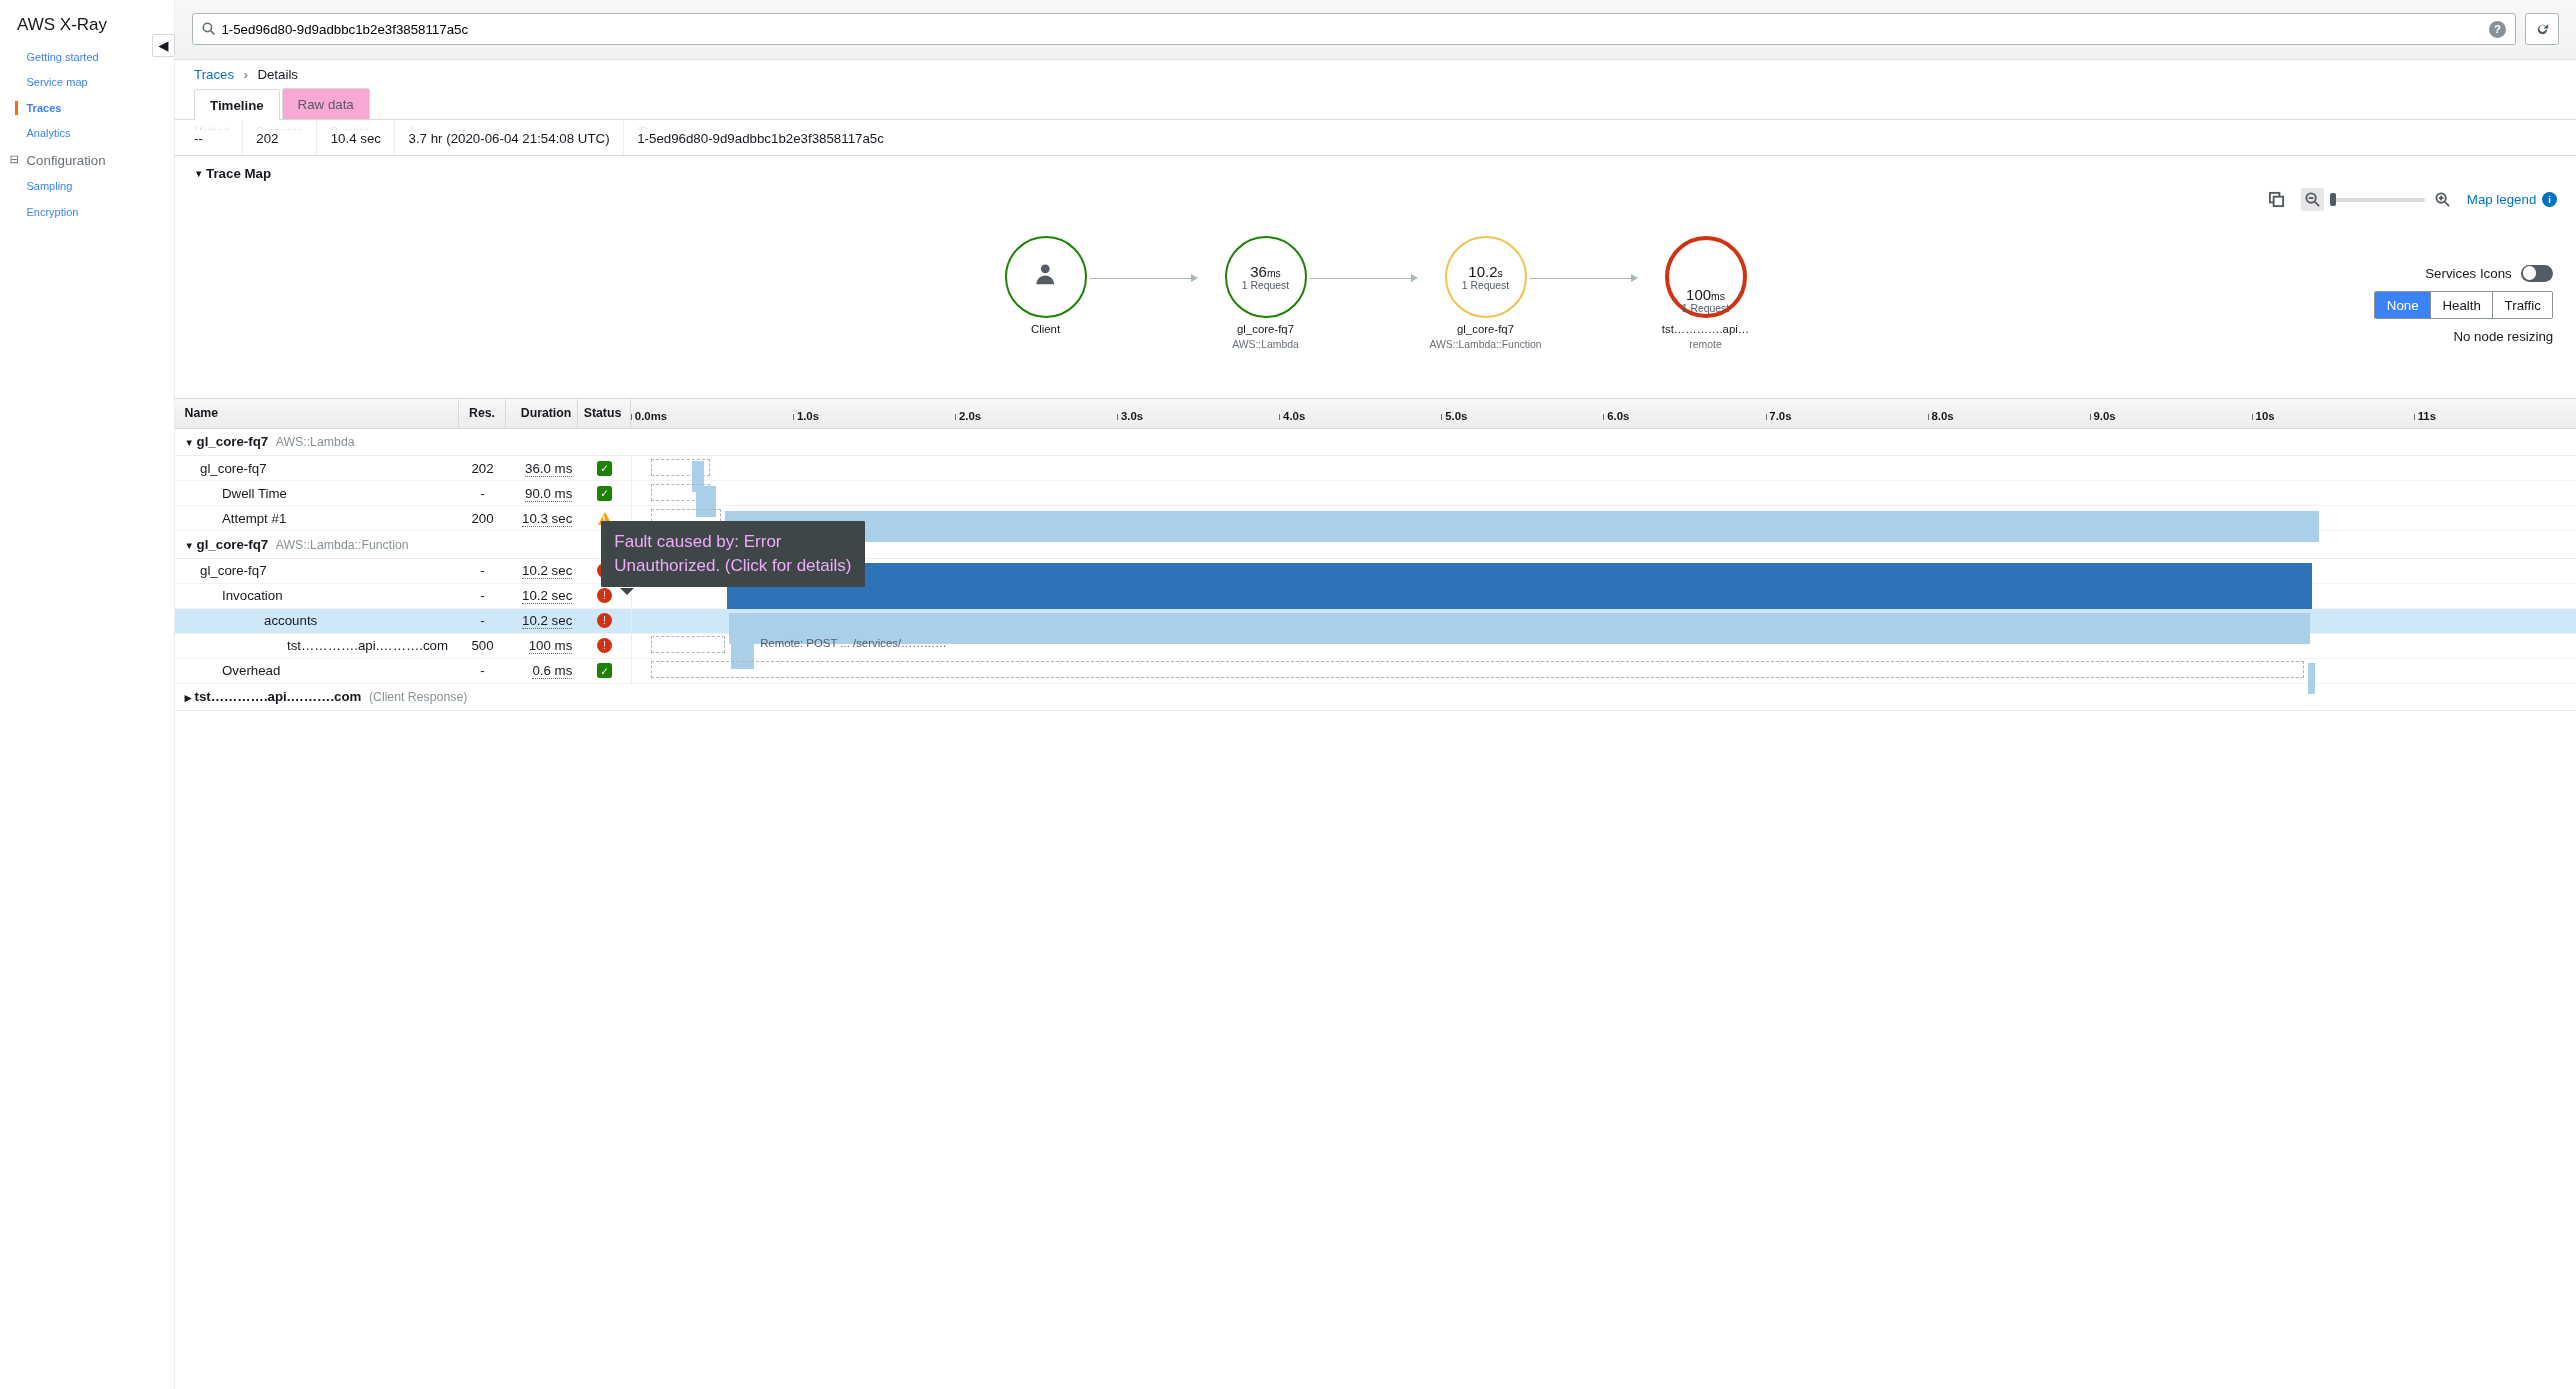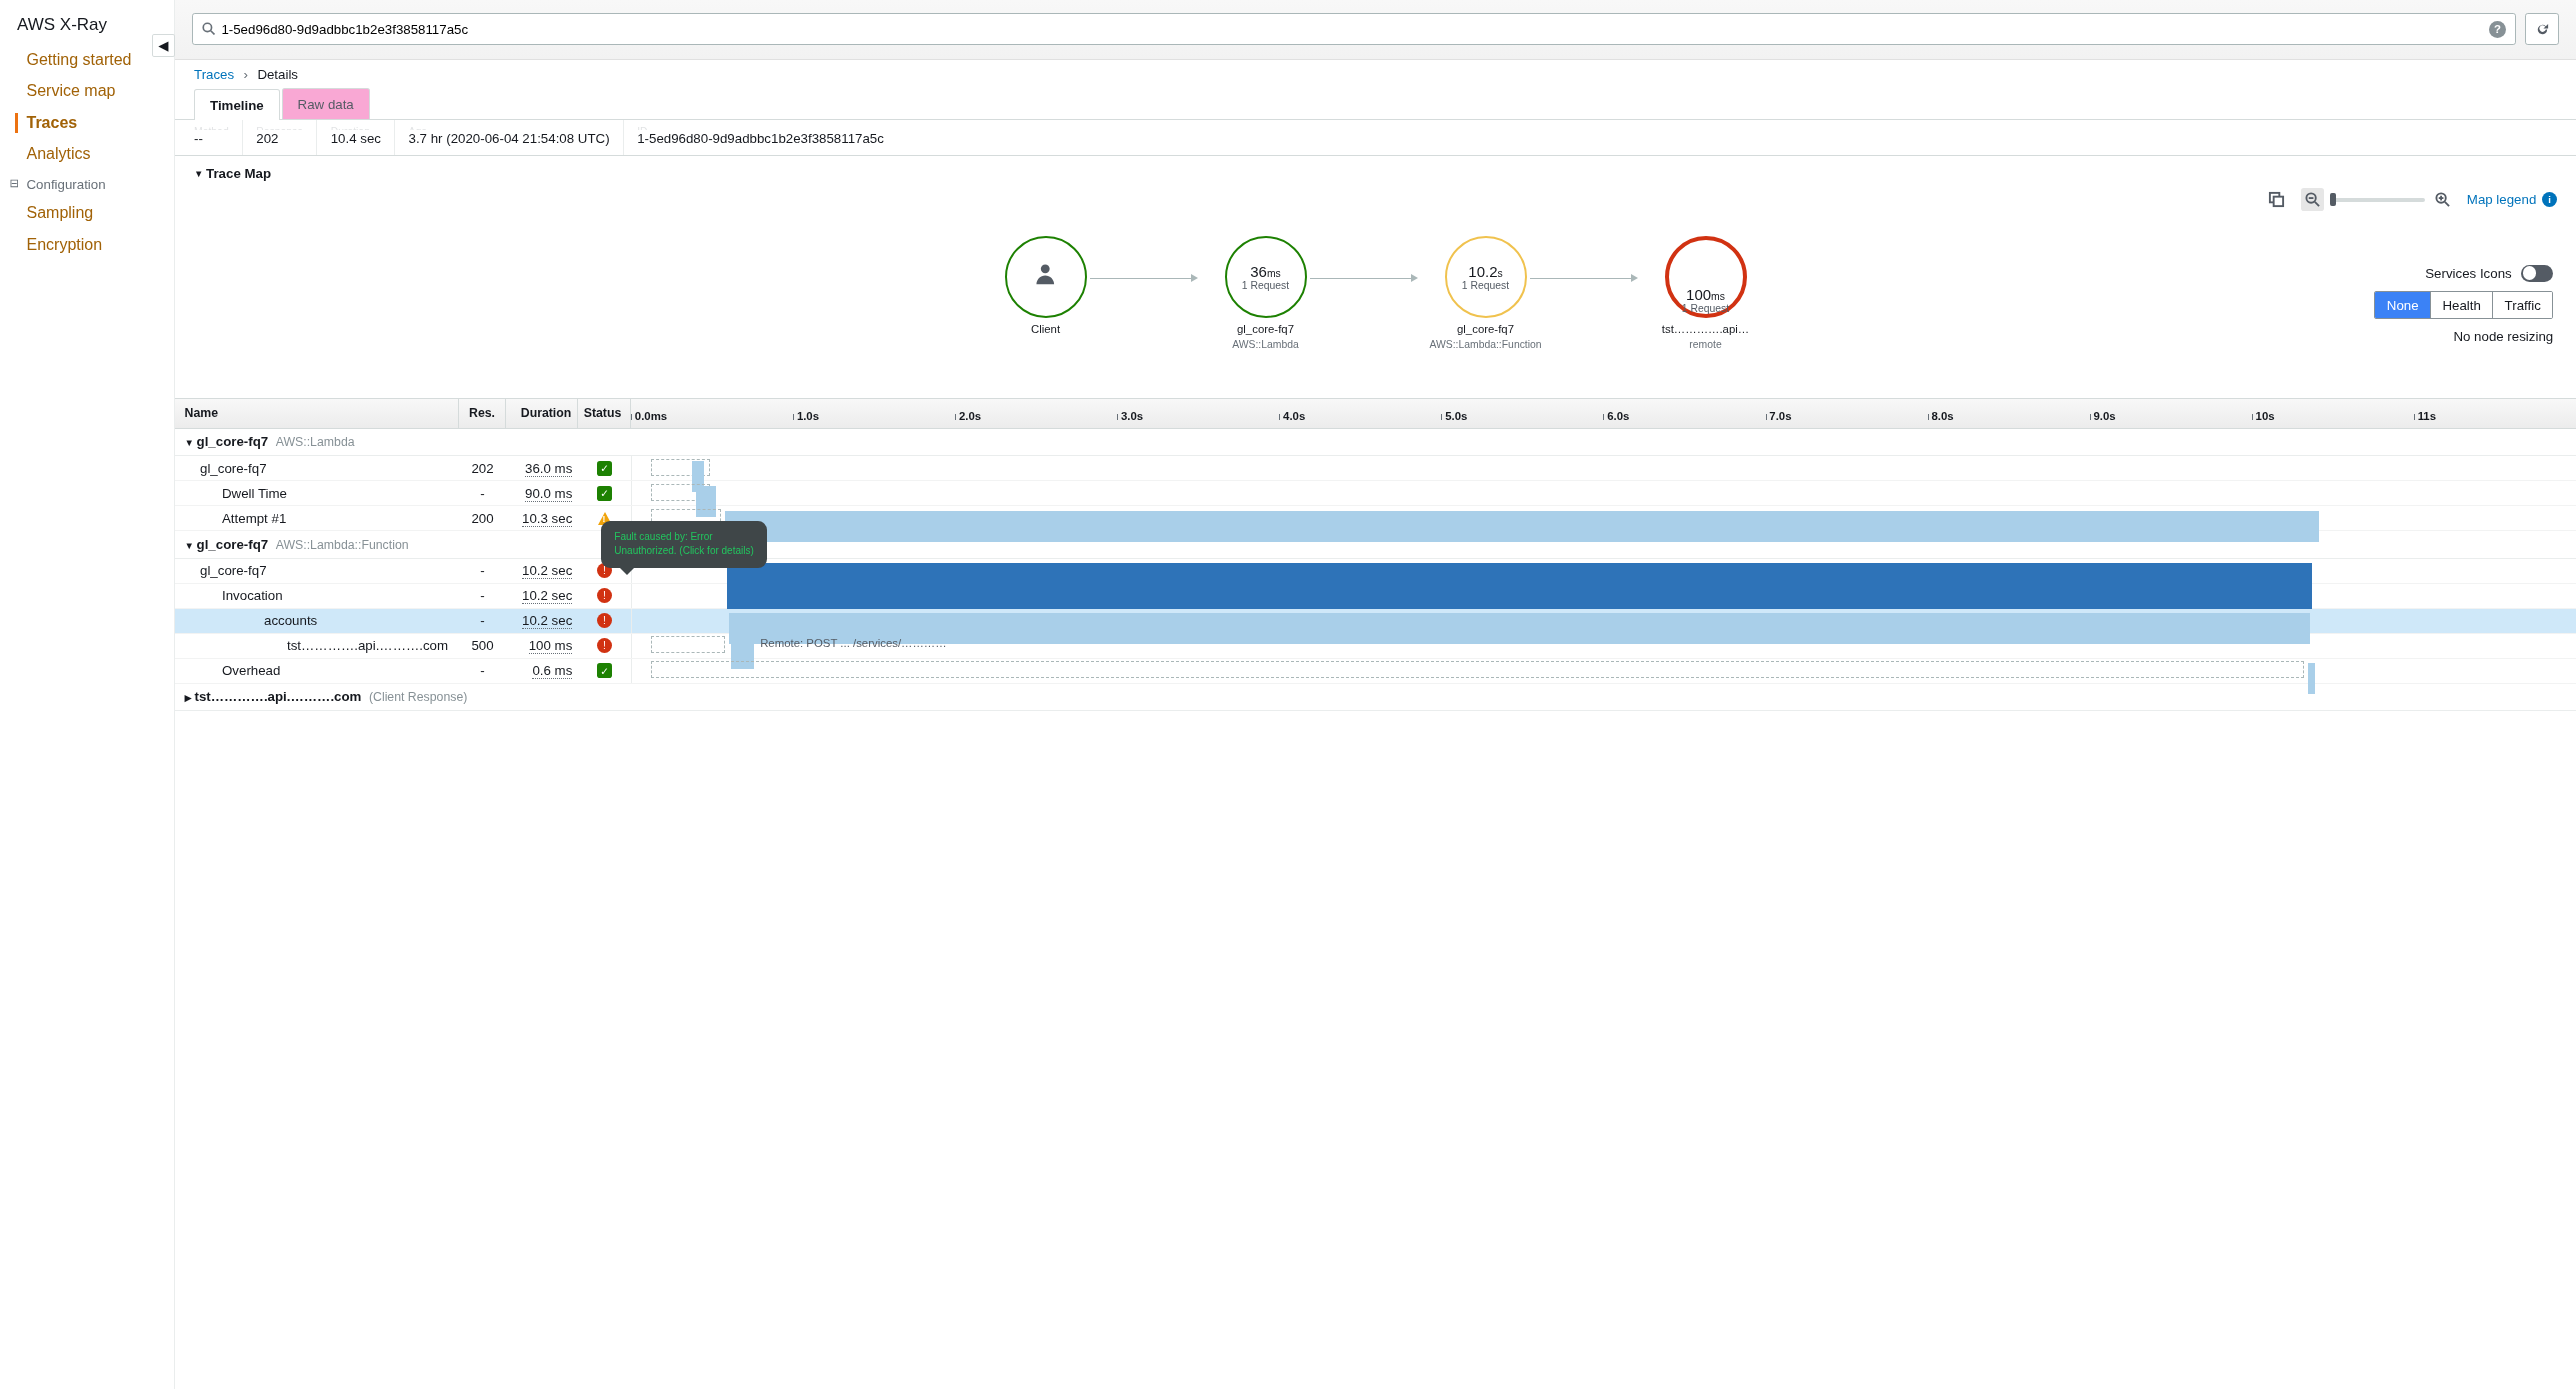--- a/index.html
+++ b/index.html
@@ -4,21 +4,21 @@
 <style>
 * { margin: 0; padding: 0; box-sizing: border-box; }
 body { font-family: "Amazon Ember", "Helvetica Neue", Arial, sans-serif; font-size: 13.3px; color: #16191f; background: #fff; }
 
 
 .app { display: flex; height: 100vh; }
 .sidebar { width: 175px; background: #fff; border-right: 0.9px solid #eaeded; padding-top: 7.6px; position: relative; }
 .sidebar-collapse { position: absolute; right: -0.9px; top: 34px; width: 23px; height: 23px; background: #fff; border: 0.9px solid #d5dbdb; border-radius: 1.9px; display: flex; align-items: center; justify-content: center; cursor: pointer; font-size: 13.3px; }
 .sidebar h1 { font-size: 17px; font-weight: 400; padding: 7.6px 17px 9.5px; }
 .sidebar .nav { list-style: none; padding: 0 0 0 0; }
-.sidebar .nav li { padding: 6.6px 17px 6.6px 26.5px; font-size: 16px; cursor: pointer; position: relative; color: #a16207; }
+.sidebar .nav li { padding: 6.6px 17px 6.6px 26.5px; font-size: 11px; cursor: pointer; position: relative; color: #3b82f6; }
 .sidebar .nav li.active { font-weight: 700; }
 .sidebar .nav li.active::before { content: ""; position: absolute; left: 15px; top: 5.7px; bottom: 5.7px; width: 2.8px; background: #ec7211; }
 .sidebar .section-head { padding: 7.6px 17px 5.7px 26.5px; color: #687078; font-size: 13.3px; position: relative;}
 .sidebar .section-head::before { content: "⊟"; position: absolute; left: 9.5px; top: 6.6px; font-size: 11.4px; color: #687078; }
 
 .main { flex: 1; display: flex; flex-direction: column; overflow: hidden; }
 
 
 .topbar { background: linear-gradient(#f8f8f8, #f2f2f2); padding: 13.3px 17px; display: flex; gap: 9.5px; align-items: center; border-bottom: 0.9px solid #e0e0e0; }
 .search-wrap { flex: 1; position: relative; }
@@ -120,21 +120,21 @@
 .warn-tri { width: 0; height: 0; border-left: 7.6px solid transparent; border-right: 7.6px solid transparent; border-bottom: 13.3px solid #f0a30a; display: inline-block; position: relative;}
 .warn-tri::after { content: "!"; position: absolute; left: -1.9px; top: 1.9px; font-size: 8.5px; color: #fff; font-weight: 700;}
 
 .bar { position: absolute; height: 31px; top: 4.7px; background: #a9cfe9; }
 .bar.solid { background: #2e73b8; }
 .bar-label { position: absolute; left: 100%; margin-left: 5.7px; top: -0.9px; font-size: 11.4px; color: #545b64; white-space: nowrap; }
 
 .dashed-box { position: absolute; border: 0.9px dashed #aab7b8; }
 
 
-.tooltip { position: absolute; background: #3f4648; color: #22c55e; padding: 9.5px 13.3px; border-radius: 9px; font-size: 10px; line-height: 1.4; left: 605px; top: 598px; z-index: 50; }
+.tooltip { position: absolute; background: #3f4648; color: #f0abfc; padding: 9.5px 13.3px; border-radius: 1px; font-size: 17px; line-height: 1.4; left: 605px; top: 598px; z-index: 50; }
 .tooltip::after { content: ""; position: absolute; bottom: -7.6px; left: 19px; border-top: 7.6px solid #3f4648; border-left: 7.6px solid transparent; border-right: 7.6px solid transparent; }
 
 .indent-1 { padding-left: 25px !important; }
 .indent-2 { padding-left: 47px !important; }
 .indent-3 { padding-left: 89px !important; }
 .indent-4 { padding-left: 112px !important; }
 </style>
 </head>
 <body>
 

